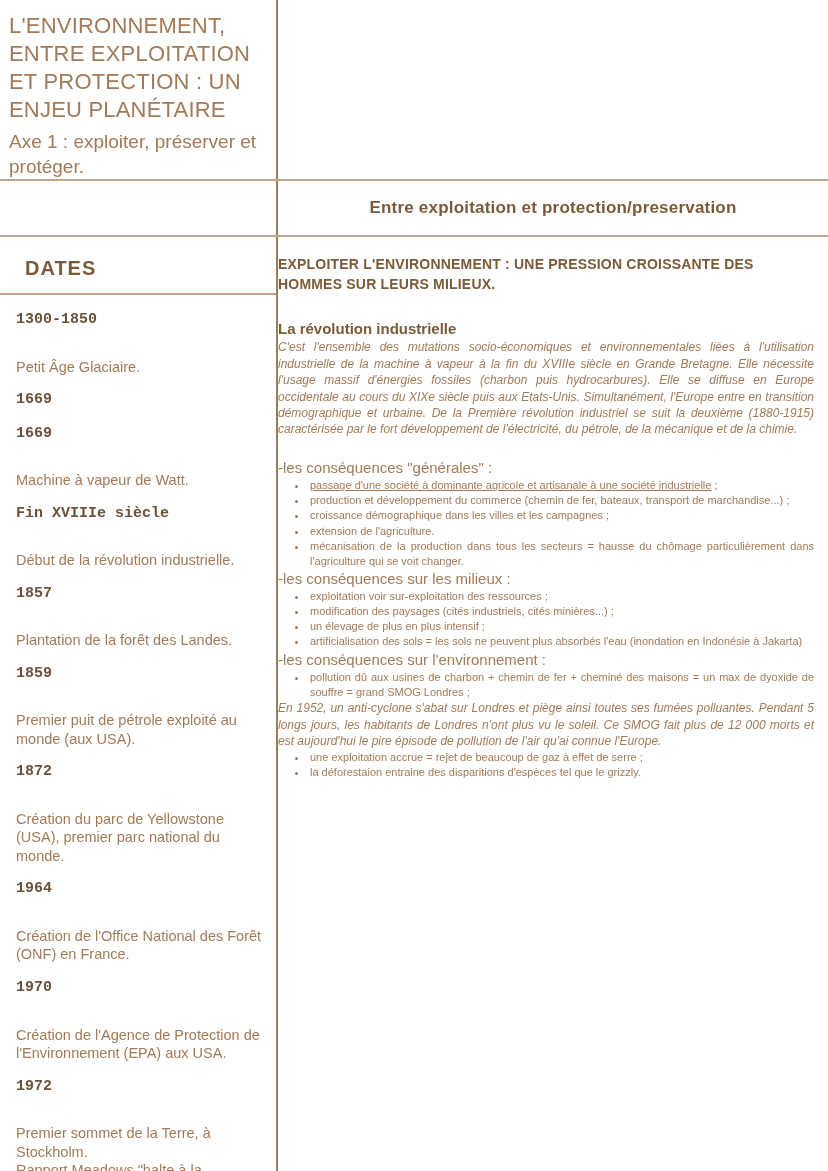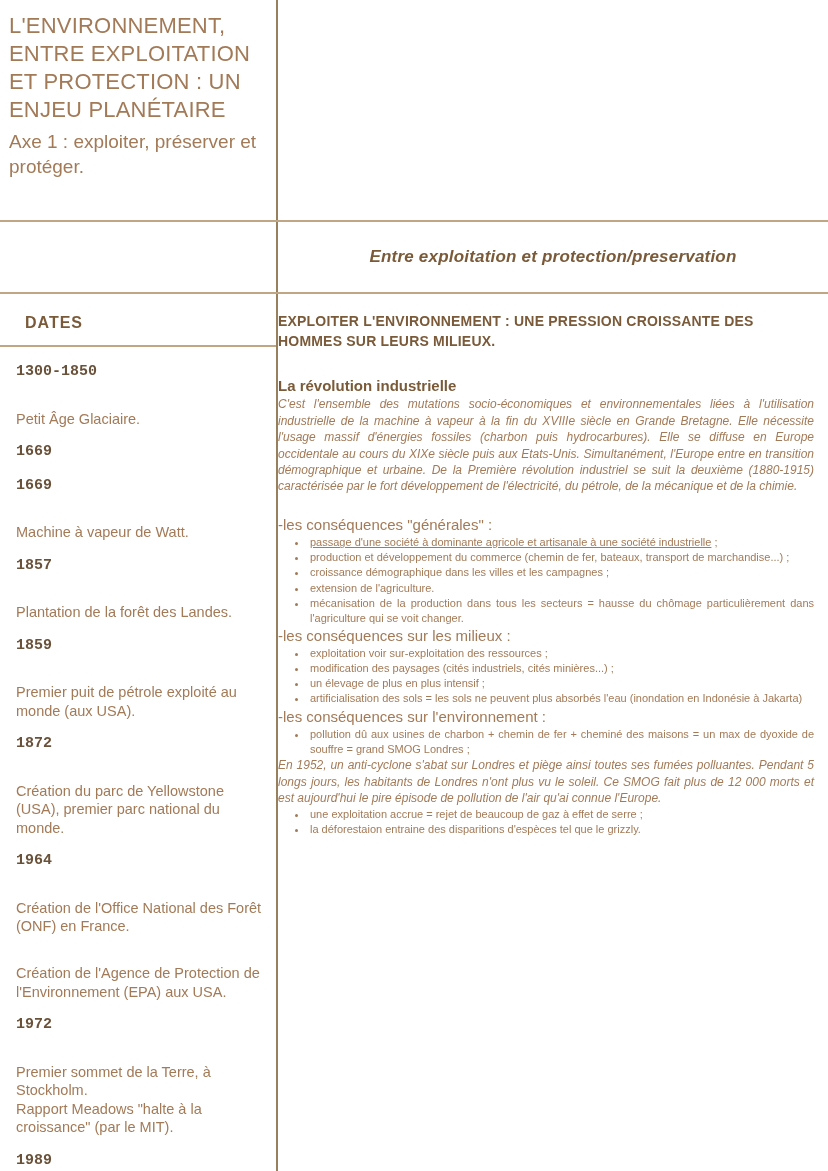--- a/index.html
+++ b/index.html
@@ -18,43 +18,43 @@
     width:828px;
     -webkit-font-smoothing:antialiased;
   }
   .page{
     width:828px;height:1171px;background:var(--c-bg);
     display:flex;flex-direction:column;overflow:hidden;
   }
   .row{display:flex;width:100%;}
   .cell-left{width:278px;flex:0 0 278px;border-right:2px solid var(--c-divider);}
   .cell-right{flex:1;min-width:0;}
-  .top-row{height:222px;border-bottom:2px solid var(--c-line);flex:none;}
-  .banner-row{height:72px;border-bottom:2px solid var(--c-line);flex:none;font-style:italic;}
+  .top-row{height:181px;border-bottom:2px solid var(--c-line);flex:none;}
+  .banner-row{height:56px;border-bottom:2px solid var(--c-line);flex:none;}
   .main-row{flex:1;min-height:0;}
 
   
   .title-cell{padding:12px 8px 0 9px;}
   .doc-title{
     font-size:22px;font-weight:400;line-height:1.28;
     color:var(--c-body);letter-spacing:.2px;
   }
   .doc-subtitle{
     font-size:19px;font-weight:400;line-height:1.35;
     color:var(--c-body);margin-top:4px;
   }
 
   
   .banner-cell{display:flex;align-items:center;justify-content:center;}
   .banner-title{font-size:17px;font-weight:700;color:var(--c-dark);letter-spacing:.2px;}
 
   
   .dates-col{display:flex;flex-direction:column;overflow:hidden;}
   .dates-head{border-bottom:2px solid var(--c-line);padding:20px 0 13px 25px;}
-  .dates-title{font-size:16px;font-weight:700;letter-spacing:1px;color:var(--c-dark);}
+  .dates-title{font-size:20px;font-weight:700;letter-spacing:1px;color:var(--c-dark);}
   .tl-entries{padding:15px 8px 0 16px;}
   .tl-entry{margin-bottom:14px;}
   .tl-date{font-size:15px;font-weight:700;color:var(--c-date);line-height:1.3;font-family:Liberation Mono, monospace;}
   .tl-text{font-size:14.5px;color:var(--c-body);line-height:1.28;white-space:pre-line;margin-top:28px;}
 
   
   .content-col{padding:18px 14px 0 0;overflow:hidden;}
   .content-heading{
     font-size:14px;font-weight:700;color:var(--c-dark);
     line-height:1.4;letter-spacing:.2px;margin-bottom:24px;
@@ -103,38 +103,41 @@
             <div class="tl-text">Petit Âge Glaciaire.</div>
           </div>
           <div class="tl-entry">
             <div class="tl-date">1669</div>
           </div>
           <div class="tl-entry">
             <div class="tl-date">1669</div>
             <div class="tl-text">Machine à vapeur de Watt.</div>
           </div>
           <div class="tl-entry">
+            <div class="tl-date">Fin XVIIIe siècle</div>
+            <div class="tl-text">Début de la révolution industrielle.</div>
           </div>
           <div class="tl-entry">
             <div class="tl-date">1857</div>
             <div class="tl-text">Plantation de la forêt des Landes.</div>
           </div>
           <div class="tl-entry">
             <div class="tl-date">1859</div>
             <div class="tl-text">Premier puit de pétrole exploité au monde (aux USA).</div>
           </div>
           <div class="tl-entry">
             <div class="tl-date">1872</div>
             <div class="tl-text">Création du parc de Yellowstone (USA), premier parc national du monde.</div>
           </div>
           <div class="tl-entry">
             <div class="tl-date">1964</div>
             <div class="tl-text">Création de l'Office National des Forêt (ONF) en France.</div>
           </div>
           <div class="tl-entry">
+            <div class="tl-date">1970</div>
             <div class="tl-text">Création de l'Agence de Protection de l'Environnement (EPA) aux USA.</div>
           </div>
           <div class="tl-entry">
             <div class="tl-date">1972</div>
             <div class="tl-text">Premier sommet de la Terre, à Stockholm.
 Rapport Meadows "halte à la croissance" (par le MIT).</div>
           </div>
           <div class="tl-entry">
             <div class="tl-date">1989</div>
             <div class="tl-text">Premières théories climato-sceptiques.</div>

